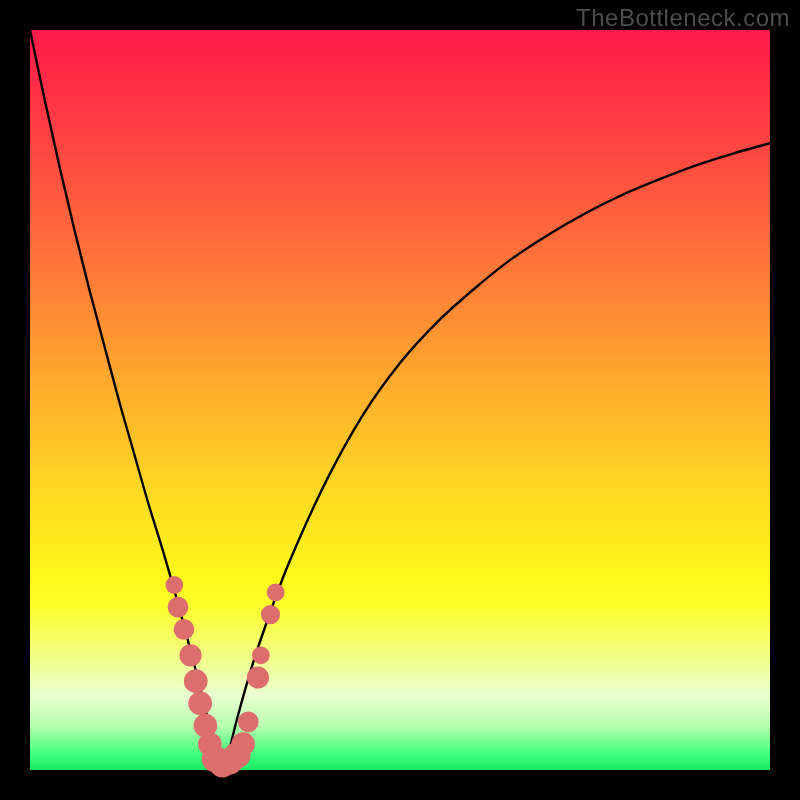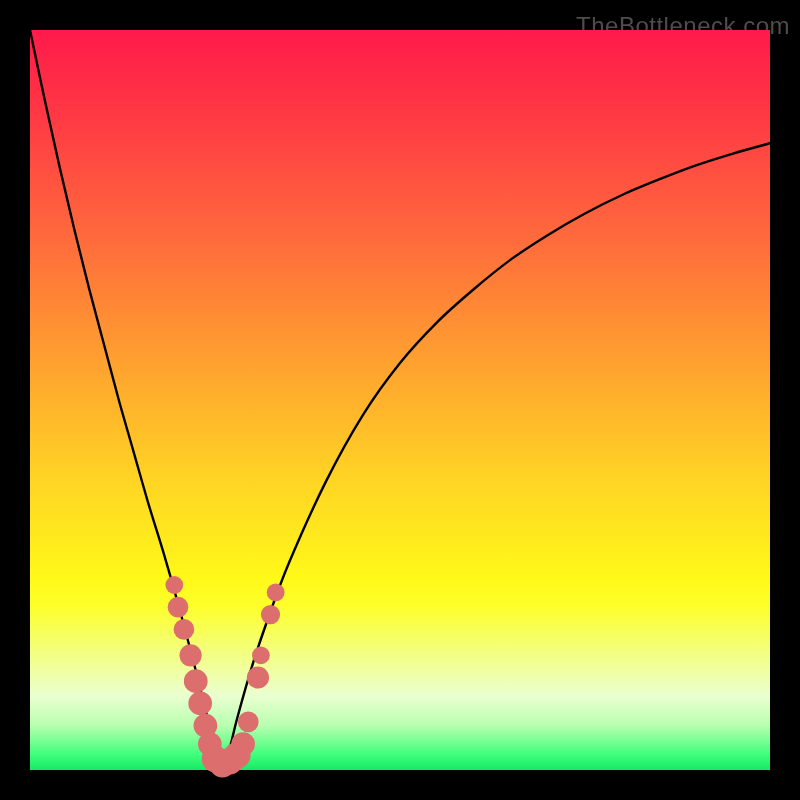--- a/index.html
+++ b/index.html
@@ -45,21 +45,20 @@
   }
   .watermark {
     position: absolute;
     top: 4px;
     right: 10px;
     color: #4d4d4d;
     font-size: 24px;
     font-weight: 500;
     letter-spacing: 0.5px;
     user-select: none;
-    margin-top: 8px;
   }
   svg.curve {
     position: absolute;
     left: 0;
     top: 0;
     width: 740px;
     height: 740px;
     overflow: visible;
   }
 </style>

